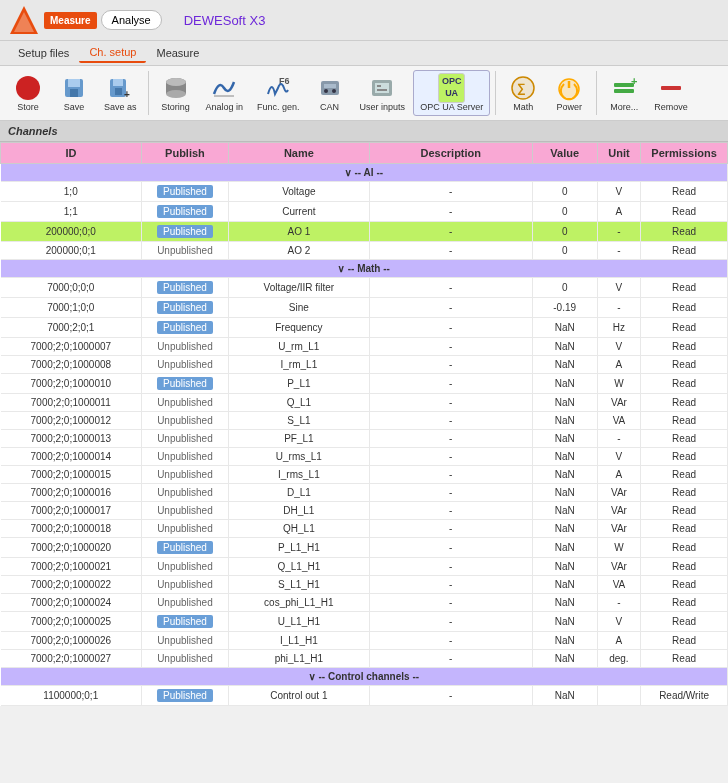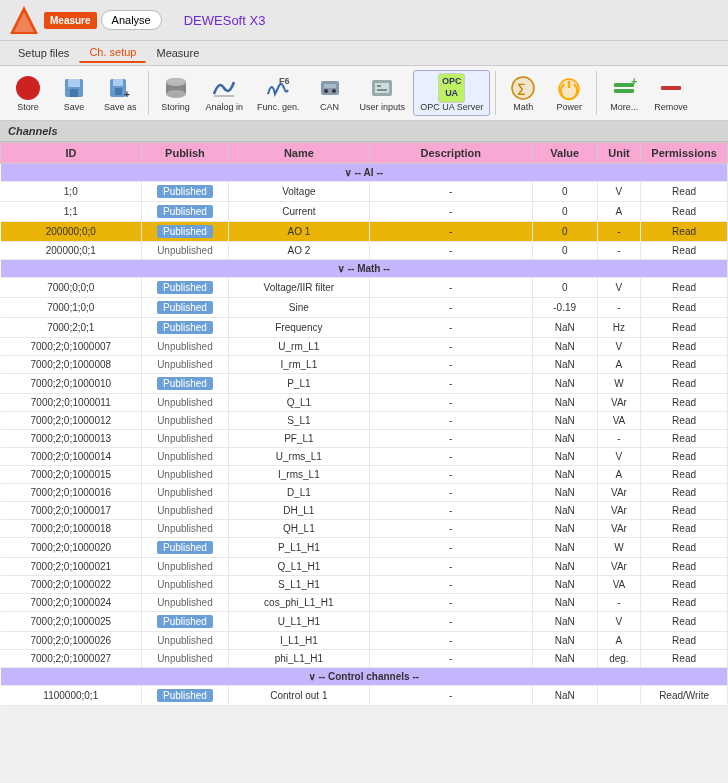--- a/index.html
+++ b/index.html
@@ -132,21 +132,21 @@
       color: white;
       padding: 1px 6px;
       border-radius: 2px;
       font-size: 10px;
       display: inline-block;
     }
     .unpublished-text {
       color: #666;
       font-size: 10px;
     }
-    .selected-row td { background: #eab308; }
+    .selected-row td { background: #bef264; }
 
     
     .opc-icon {
       background: #bef264;
       border: 1px solid #ccc;
       border-radius: 3px;
       padding: 2px 4px;
       font-size: 8px;
       font-weight: bold;
       color: #666;

